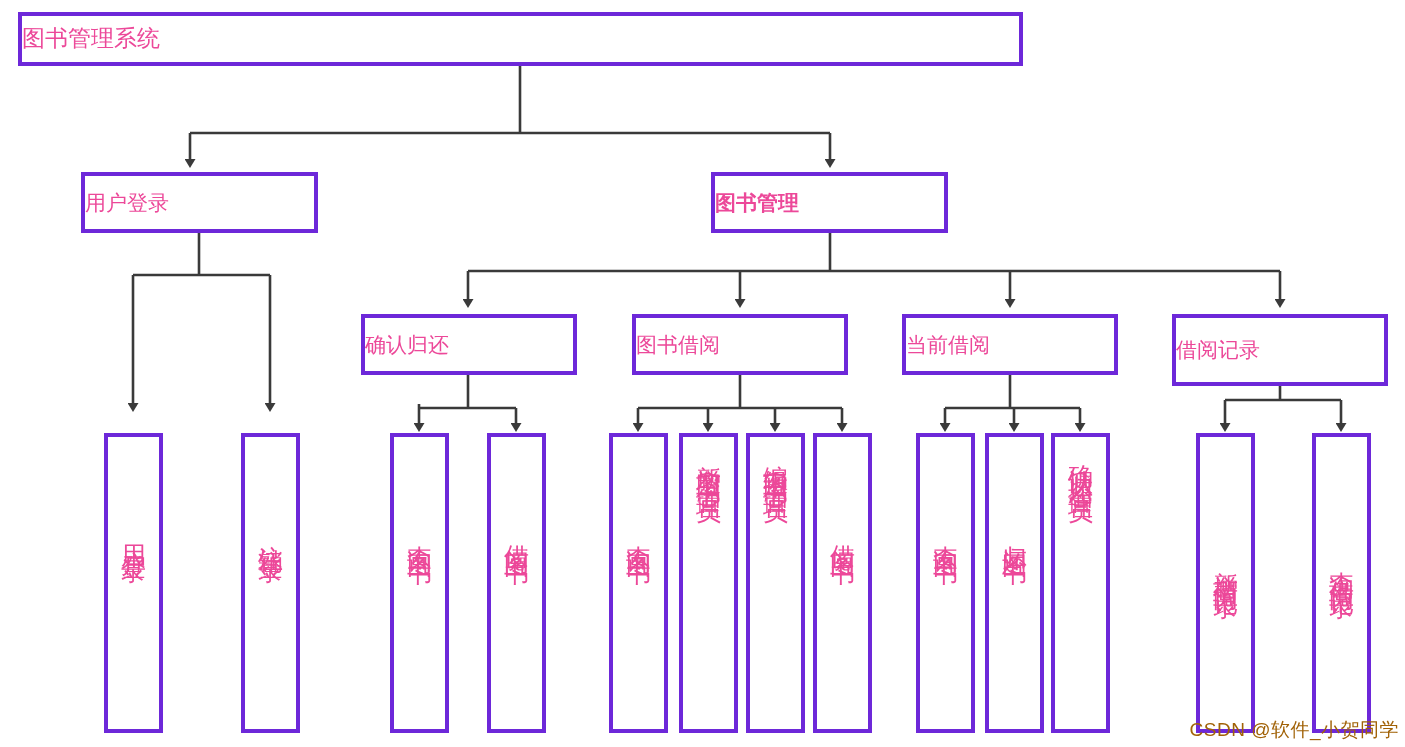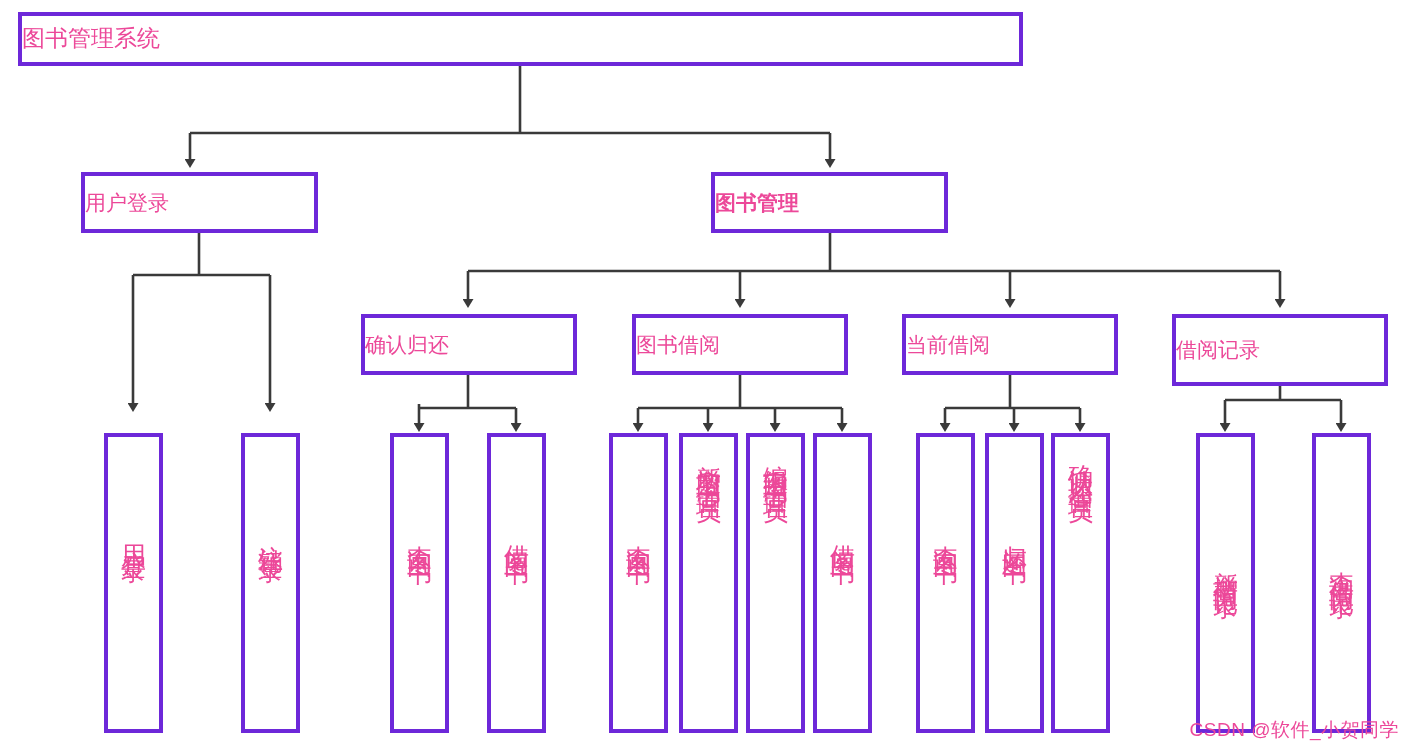--- a/index.html
+++ b/index.html
@@ -47,21 +47,21 @@
     white-space:nowrap;
   }
   .leaf.mid .node-label{margin-top:84px;}
   .leaf.tall .node-label{margin-top:4px;}
   .leaf.short .node-label{margin-top:110px;}
   .watermark{
     position:absolute;
     right:6px;
     bottom:4px;
     font-size:19px;
-    color:#ec4899;
+    color:#a16207;
     letter-spacing:.5px;
     user-select:none;
     white-space:nowrap;
   }
 </style>
 </head>
 <body>
 
 <div id="canvas">
 

